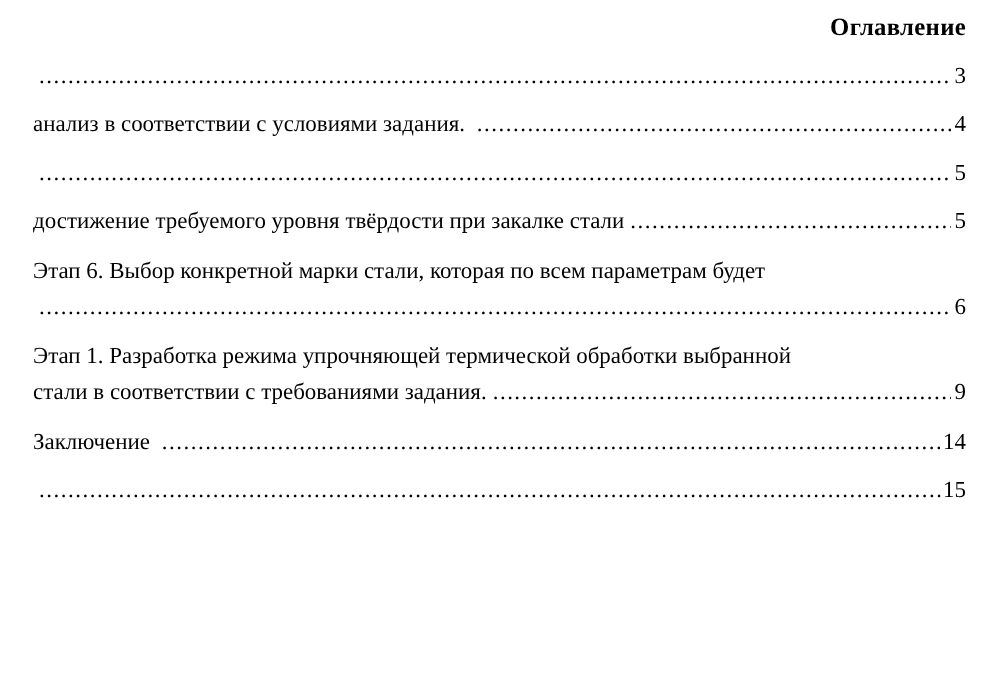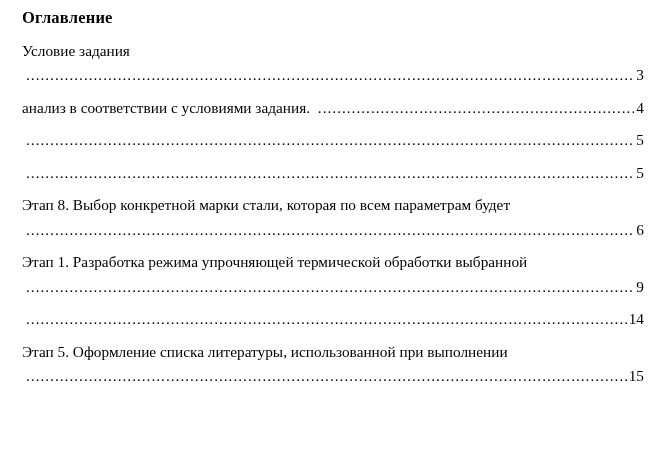--- a/index.html
+++ b/index.html
@@ -15,21 +15,21 @@
     overflow: hidden;
   }
   .page {
     position: relative;
     width: 666px;
     height: 463px;
     box-sizing: border-box;
     padding: 8px 22px 0 22px;
   }
   .toc-title {
-    text-align: left;
+    text-align: right;
     font-size: 16.5px;
     font-weight: bold;
     letter-spacing: 0.2px;
     margin: 0 0 11px 0;
   }
   .toc-list {
     margin: 0;
     padding: 0;
     list-style: none;
   }
@@ -70,21 +70,20 @@
   }
 </style>
 </head>
 <body>
 
 <div class="page">
   <div class="toc-title">Оглавление</div>
   <div class="toc-list" id="toc-list">
       <div class="toc-entry">
         <div class="entry-body">
-          <div class="entry-text">Условие задания </div>
           <div class="tail">
             <span class="tail-text"></span>
             <span class="leader">...........................................................................................................................................</span>
             <span class="page-num">3</span>
           </div>
         </div>
       </div>
       <div class="toc-entry">
         <div class="entry-body">
           <div class="tail">
@@ -98,54 +97,56 @@
         <div class="entry-body">
           <div class="tail">
             <span class="leader">...........................................................................................................................................</span>
             <span class="page-num">5</span>
           </div>
         </div>
       </div>
       <div class="toc-entry">
         <div class="entry-body">
           <div class="tail">
+            <span class="tail-text">достижение требуемого уровня твёрдости при закалке стали</span>
             <span class="leader">...........................................................................................................................................</span>
             <span class="page-num">5</span>
           </div>
         </div>
       </div>
       <div class="toc-entry">
         <div class="entry-body">
-          <div class="entry-text">Этап 8. Выбор конкретной марки стали, которая по всем параметрам будет </div>
+          <div class="entry-text">Этап 6. Выбор конкретной марки стали, которая по всем параметрам будет </div>
           <div class="tail">
             <span class="leader">...........................................................................................................................................</span>
             <span class="page-num">6</span>
           </div>
         </div>
       </div>
       <div class="toc-entry">
         <div class="entry-body">
           <div class="entry-text">Этап 1. Разработка режима упрочняющей термической обработки выбранной </div>
           <div class="tail">
+            <span class="tail-text">стали в соответствии с требованиями задания.</span>
             <span class="leader">...........................................................................................................................................</span>
             <span class="page-num">9</span>
           </div>
         </div>
       </div>
       <div class="toc-entry">
         <div class="entry-body">
           <div class="tail">
+            <span class="tail-text">Заключение </span>
             <span class="leader">...........................................................................................................................................</span>
             <span class="page-num">14</span>
           </div>
         </div>
       </div>
       <div class="toc-entry">
         <div class="entry-body">
-          <div class="entry-text">Этап 5. Оформление списка литературы, использованной при выполнении </div>
           <div class="tail">
             <span class="leader">...........................................................................................................................................</span>
             <span class="page-num">15</span>
           </div>
         </div>
       </div>
     </div>
 </div>
 
 </body></html>

